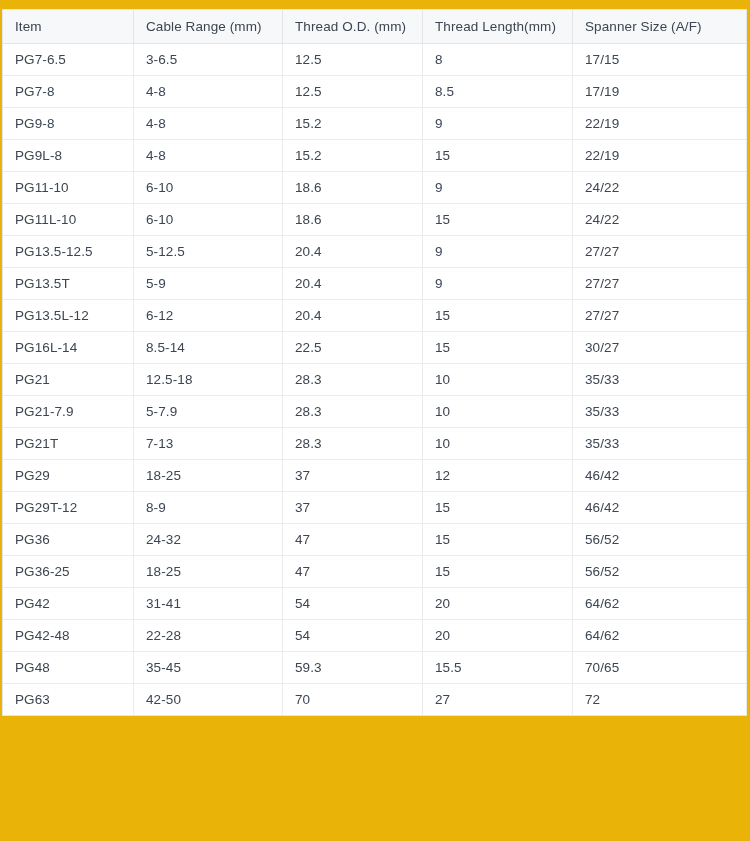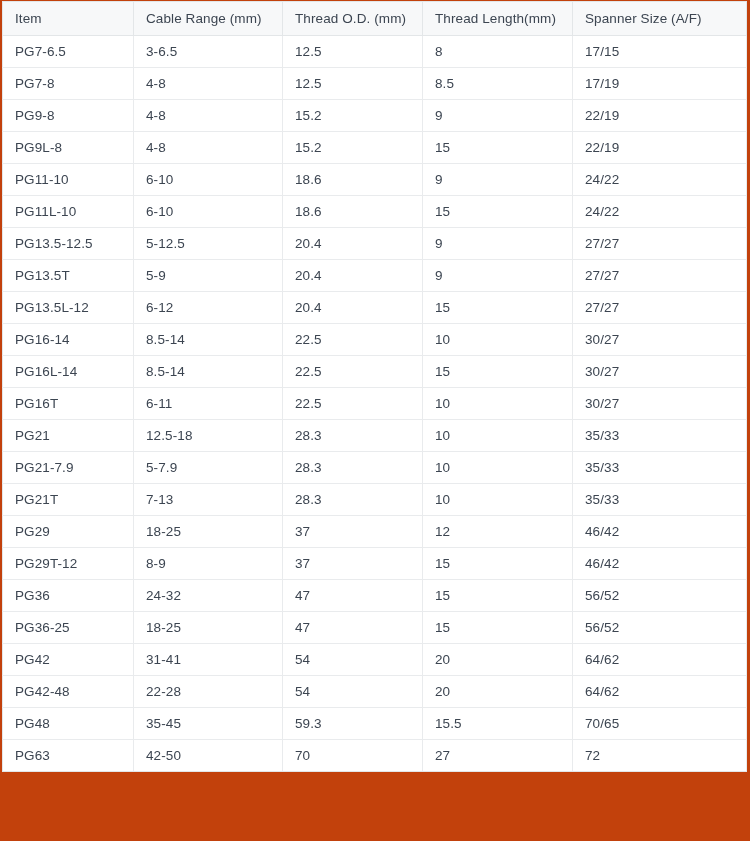--- a/index.html
+++ b/index.html
@@ -9,22 +9,22 @@
     padding: 0;
     width: 750px;
     height: 841px;
     background: #ffffff;
     font-family: "Liberation Sans", sans-serif;
   }
   #spec-table-wrap {
     width: 750px;
     height: 841px;
     overflow: hidden;
-    background: #c2410c;
-    padding: 1px 2px 0 2px;
+    background: #eab308;
+    padding: 9px 2px 0 2px;
   }
   table.spec-table {
     width: 744px;
     border-collapse: collapse;
     table-layout: fixed;
     border-top: 1px solid #e3e6e8;
     border-left: 1px solid #e3e6e8;
   }
   table.spec-table col.c0 { width: 131px; }
   table.spec-table col.c1 { width: 149px; }
@@ -142,38 +142,24 @@
           <td>27/27</td>
         </tr>
         <tr>
           <td>PG13.5L-12</td>
           <td>6-12</td>
           <td>20.4</td>
           <td>15</td>
           <td>27/27</td>
         </tr>
         <tr>
-          <td>PG16-14</td>
-          <td>8.5-14</td>
-          <td>22.5</td>
-          <td>10</td>
-          <td>30/27</td>
-        </tr>
-        <tr>
           <td>PG16L-14</td>
           <td>8.5-14</td>
           <td>22.5</td>
           <td>15</td>
-          <td>30/27</td>
-        </tr>
-        <tr>
-          <td>PG16T</td>
-          <td>6-11</td>
-          <td>22.5</td>
-          <td>10</td>
           <td>30/27</td>
         </tr>
         <tr>
           <td>PG21</td>
           <td>12.5-18</td>
           <td>28.3</td>
           <td>10</td>
           <td>35/33</td>
         </tr>
         <tr>

